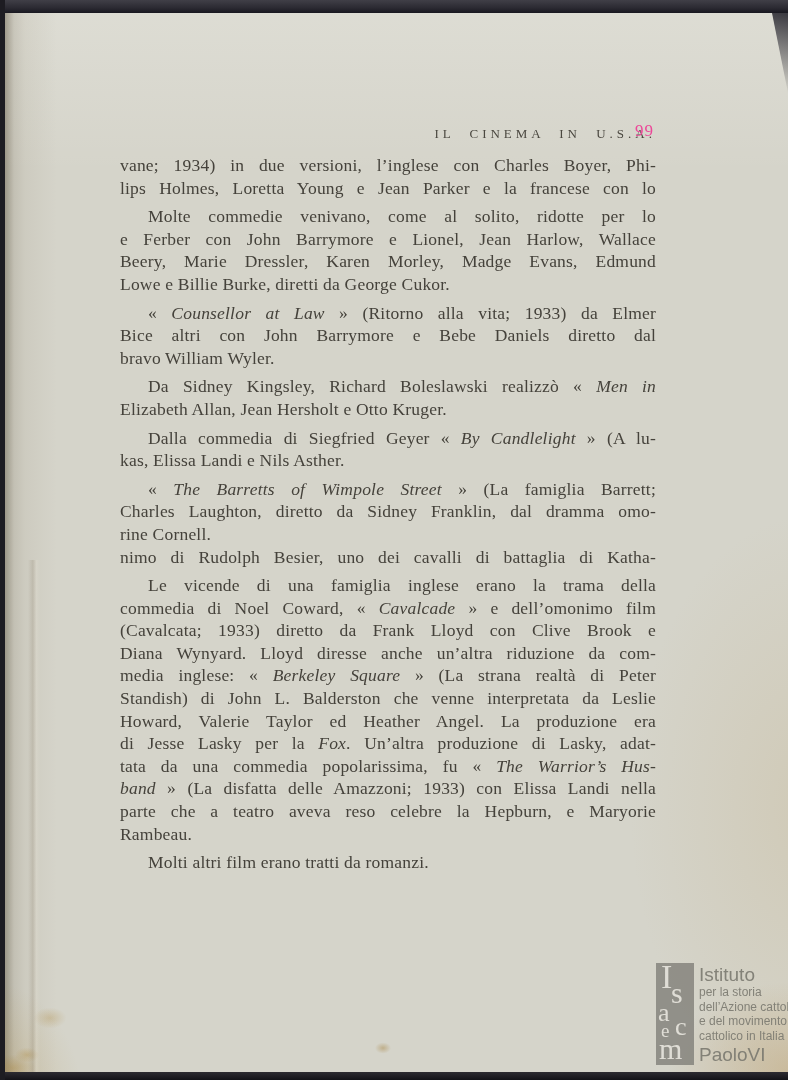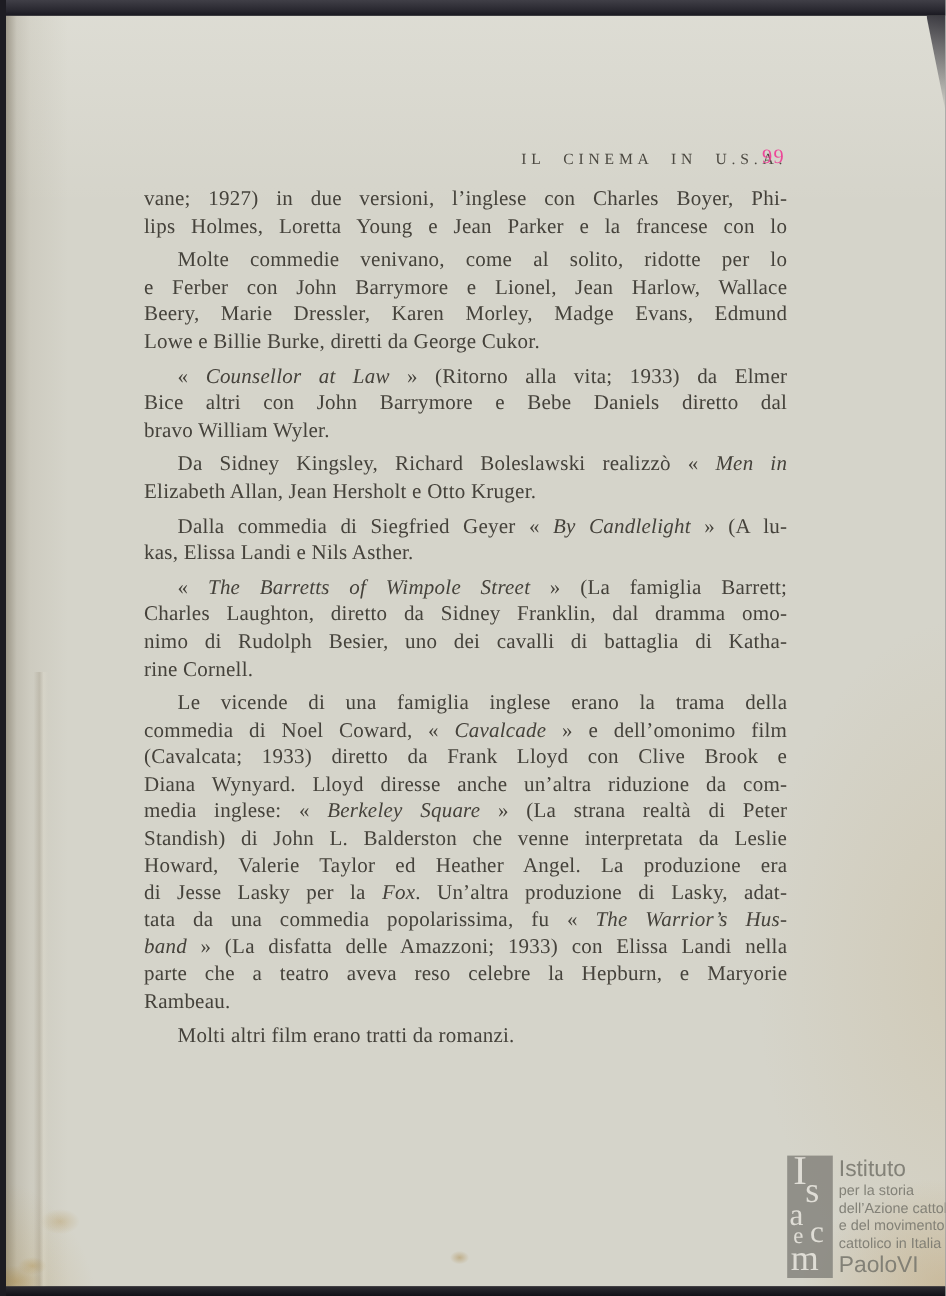--- a/index.html
+++ b/index.html
@@ -85,21 +85,21 @@
   <div class="page-bg"></div>
   <div class="fold"></div>
 
   <div class="running-head">
     <span class="head-title">IL CINEMA IN U.S.A.</span>
     <span class="page-number">99</span>
   </div>
 
   <div class="body-text" id="body-text">
       <div class="para">
-        <div class="line"><span>vane; 1927) in due versioni, l’inglese con Charles Boyer, Phi-</span></div>
+        <div class="line"><span>vane; 1934) in due versioni, l’inglese con Charles Boyer, Phi-</span></div>
         <div class="line"><span>lips Holmes, Loretta Young e Jean Parker e la francese con lo</span></div>
       </div>
       <div class="para">
         <div class="line indent"><span>Molte commedie venivano, come al solito, ridotte per lo</span></div>
         <div class="line"><span>e Ferber con John Barrymore e Lionel, Jean Harlow, Wallace</span></div>
         <div class="line"><span>Beery, Marie Dressler, Karen Morley, Madge Evans, Edmund</span></div>
         <div class="line last"><span>Lowe e Billie Burke, diretti da George Cukor.</span></div>
       </div>
       <div class="para">
         <div class="line indent"><span>« </span><i>Counsellor at Law</i><span> » (Ritorno alla vita; 1933) da Elmer</span></div>
@@ -110,22 +110,22 @@
         <div class="line indent"><span>Da Sidney Kingsley, Richard Boleslawski realizzò « </span><i>Men in</i></div>
         <div class="line last"><span>Elizabeth Allan, Jean Hersholt e Otto Kruger.</span></div>
       </div>
       <div class="para">
         <div class="line indent"><span>Dalla commedia di Siegfried Geyer « </span><i>By Candlelight</i><span> » (A lu-</span></div>
         <div class="line last"><span>kas, Elissa Landi e Nils Asther.</span></div>
       </div>
       <div class="para">
         <div class="line indent"><span>« </span><i>The Barretts of Wimpole Street</i><span> » (La famiglia Barrett;</span></div>
         <div class="line"><span>Charles Laughton, diretto da Sidney Franklin, dal dramma omo-</span></div>
+        <div class="line last"><span>rine Cornell.</span></div>
         <div class="line"><span>nimo di Rudolph Besier, uno dei cavalli di battaglia di Katha-</span></div>
-        <div class="line last"><span>rine Cornell.</span></div>
       </div>
       <div class="para">
         <div class="line indent"><span>Le vicende di una famiglia inglese erano la trama della</span></div>
         <div class="line"><span>commedia di Noel Coward, « </span><i>Cavalcade</i><span> » e dell’omonimo film</span></div>
         <div class="line"><span>(Cavalcata; 1933) diretto da Frank Lloyd con Clive Brook e</span></div>
         <div class="line"><span>Diana Wynyard. Lloyd diresse anche un’altra riduzione da com-</span></div>
         <div class="line"><span>media inglese: « </span><i>Berkeley Square</i><span> » (La strana realtà di Peter</span></div>
         <div class="line"><span>Standish) di John L. Balderston che venne interpretata da Leslie</span></div>
         <div class="line"><span>Howard, Valerie Taylor ed Heather Angel. La produzione era</span></div>
         <div class="line"><span>di Jesse Lasky per la </span><i>Fox</i><span>. Un’altra produzione di Lasky, adat-</span></div>

